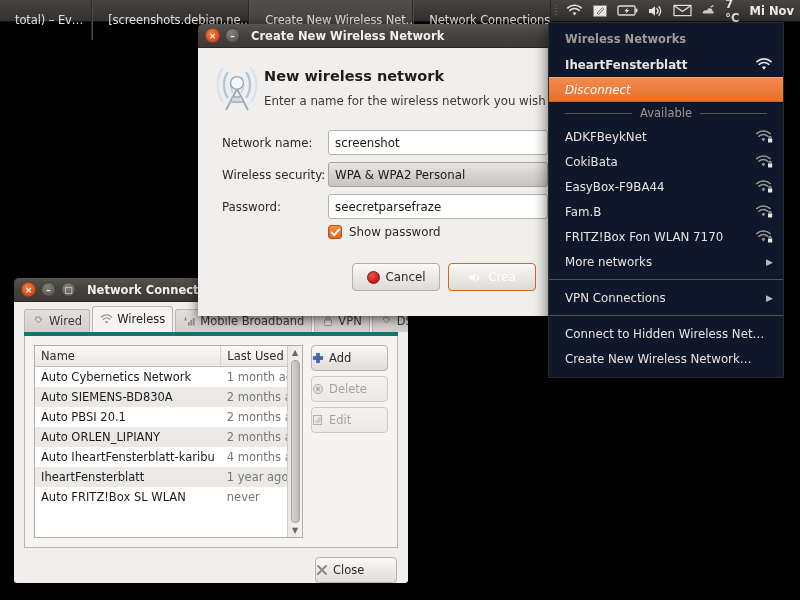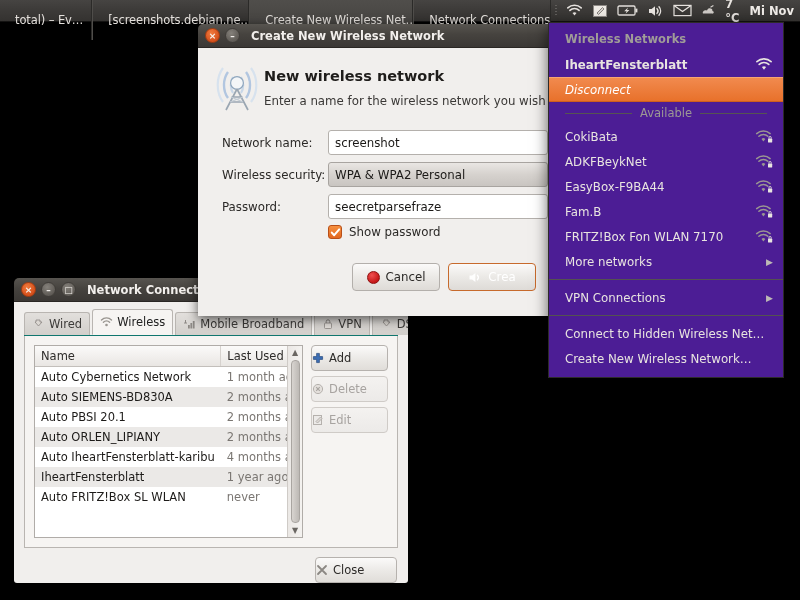--- a/index.html
+++ b/index.html
@@ -51,21 +51,21 @@
                 border: 1px solid #a53d12; }
   .wbtn.min, .wbtn.max { background: radial-gradient(circle at 40% 32%, #85817b, #5f5b56 70%);
                 border: 1px solid #403d39; }
   .wtitle { margin-left: 6px; }
 
   
   #netconn { left: 14px; top: 278px; width: 394px; height: 305px; }
   #netconn .body { background: #f1efed; height: 281px; padding: 8px 10px 10px 10px;
                    position: relative; }
   .tabrow { display: flex; align-items: flex-end; height: 26px;
-            border-bottom: 1px solid #0f766e; margin-bottom: 0; }
+            border-bottom: 4px solid #0f766e; margin-bottom: 0; }
   .tab { display: flex; align-items: center; gap: 4px; height: 23px;
          padding: 0 7px; font-size: 11.5px; color: #3d3b39;
          background: linear-gradient(to bottom,#e2dfdc,#d2cfcb);
          border: 1px solid #b9b5b1; border-bottom: none;
          border-radius: 3px 3px 0 0; margin-right: 2px; white-space: nowrap; }
   .tab.sel { background: #f6f4f2; height: 26px; color: #222; font-weight: normal;
              border-bottom: 1px solid #f6f4f2; position: relative; z-index: 2; }
   .tabpane { background: #f6f4f2; border: 1px solid #b9b5b1; border-top: none;
              padding: 9px; display: flex; gap: 8px; height: 212px; }
   .listwrap { flex: 1 1 auto; background: #fff; border: 1px solid #b0acA8;
@@ -128,21 +128,21 @@
           background: linear-gradient(to bottom,#fbfaf9 0%,#ebe9e6 50%,#dedbd7 100%);
           border: 1px solid #b3afab; }
   .dbtn.primary { background: linear-gradient(to bottom,#f79b62 0%,#f3takes 0%,#f08a4a 55%,#ea7a38 100%);
                   border: 1px solid #c3naught; border-color: #c76a2c; color: #fff; }
   .stopicon { width: 13px; height: 13px; border-radius: 50%;
               background: radial-gradient(circle at 35% 30%, #f05050, #c41616 72%);
               border: 1px solid #8f1010; }
 
   
   #wmenu { position: absolute; left: 548px; top: 22px; width: 236px;
-           background: #4c1d95; border: 1px solid #2d2b29;
+           background: #0f172a; border: 1px solid #2d2b29;
            box-shadow: 0 4px 14px rgba(0,0,0,.6); padding: 4px 0 6px 0; }
   .mhead { color: #a09c98; font-size: 11.5px; font-weight: bold;
            padding: 5px 16px 6px 16px; }
   .mitem { display: flex; align-items: center; height: 25px; padding: 0 10px 0 16px;
            color: #e8e4e0; font-size: 11.8px; white-space: nowrap; }
   .mitem.bold { font-weight: bold; }
   .mitem.sel { background: linear-gradient(to bottom,#f18a4e,#e8712b);
                color: #fff; border-top: 1px solid #f6a573; border-bottom: 1px solid #cf5f1d; font-style: italic; }
   .mitem .mname { flex: 1 1 auto; overflow: hidden; text-overflow: ellipsis; }
   .msep-label { display: flex; align-items: center; gap: 8px;
@@ -451,31 +451,31 @@
     </div>
 
     <div class="msep-label">
       <span class="ln"></span>
       <span>Available</span>
       <span class="ln"></span>
     </div>
 
     <div id="networks-list">
         <div class="mitem">
-          <span class="mname">CokiBata</span>
+          <span class="mname">ADKFBeykNet</span>
           <svg class="wifi-ico" viewBox="0 0 18 14">
             <path d="M8.4 11.4 l1.9-2.5 a3 3 0 0 0 -3.8 0 z" fill="#9a9692"></path>
             <path d="M3.9 6.2 a6.5 6.5 0 0 1 9 0" stroke="#9a9692" stroke-width="1.5" fill="none" stroke-linecap="round"></path>
             <path d="M1.7 3.6 a9.8 9.8 0 0 1 13.4 0" stroke="#9a9692" stroke-width="1.5" fill="none" stroke-linecap="round"></path>
             <rect x="13" y="8.6" width="4.2" height="4" rx=".7" fill="#e8e4e0"></rect>
             <path d="M14 8.6 V7.6 a1.1 1.1 0 0 1 2.2 0 v1" fill="none" stroke="#e8e4e0" stroke-width=".9"></path>
           </svg>
         </div>
         <div class="mitem">
-          <span class="mname">ADKFBeykNet</span>
+          <span class="mname">CokiBata</span>
           <svg class="wifi-ico" viewBox="0 0 18 14">
             <path d="M8.4 11.4 l1.9-2.5 a3 3 0 0 0 -3.8 0 z" fill="#9a9692"></path>
             <path d="M3.9 6.2 a6.5 6.5 0 0 1 9 0" stroke="#9a9692" stroke-width="1.5" fill="none" stroke-linecap="round"></path>
             <path d="M1.7 3.6 a9.8 9.8 0 0 1 13.4 0" stroke="#9a9692" stroke-width="1.5" fill="none" stroke-linecap="round"></path>
             <rect x="13" y="8.6" width="4.2" height="4" rx=".7" fill="#e8e4e0"></rect>
             <path d="M14 8.6 V7.6 a1.1 1.1 0 0 1 2.2 0 v1" fill="none" stroke="#e8e4e0" stroke-width=".9"></path>
           </svg>
         </div>
         <div class="mitem">
           <span class="mname">EasyBox-F9BA44</span>

